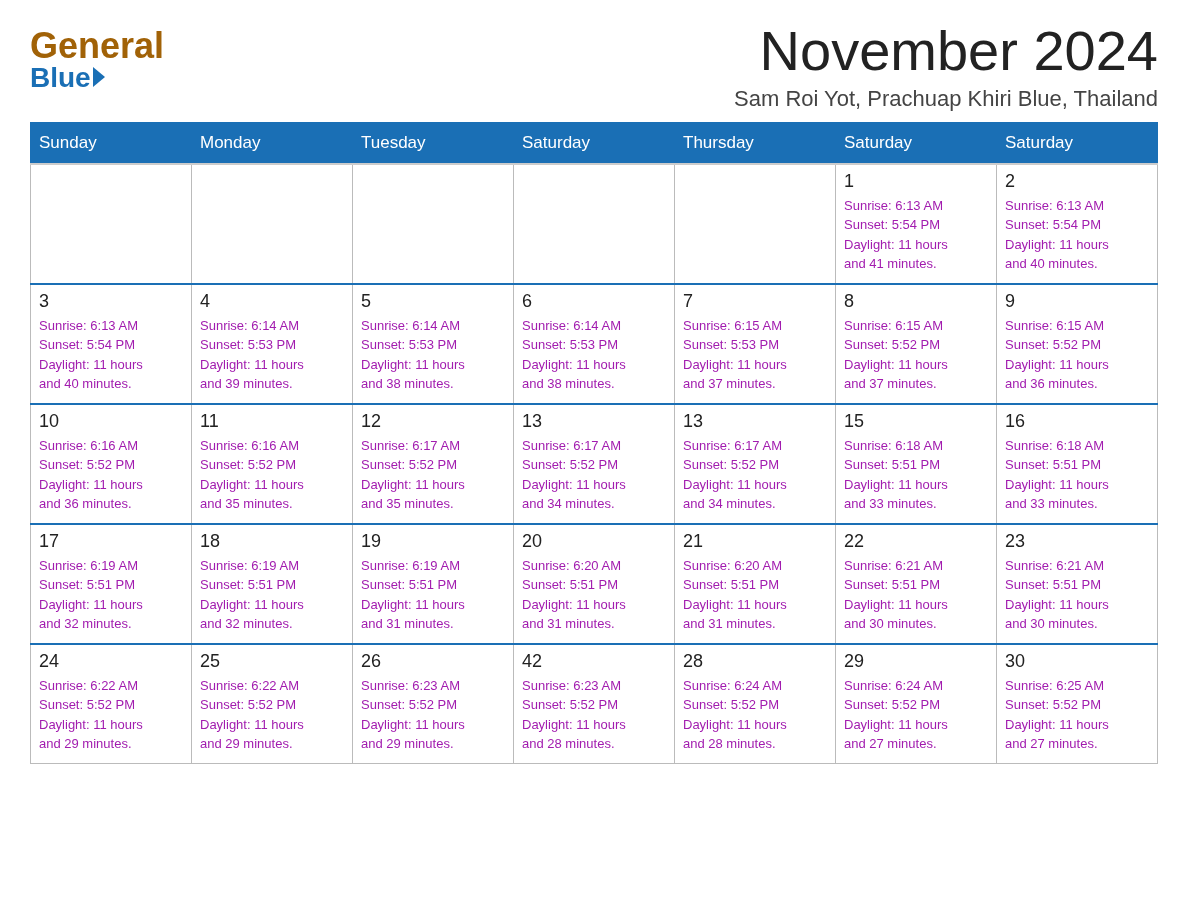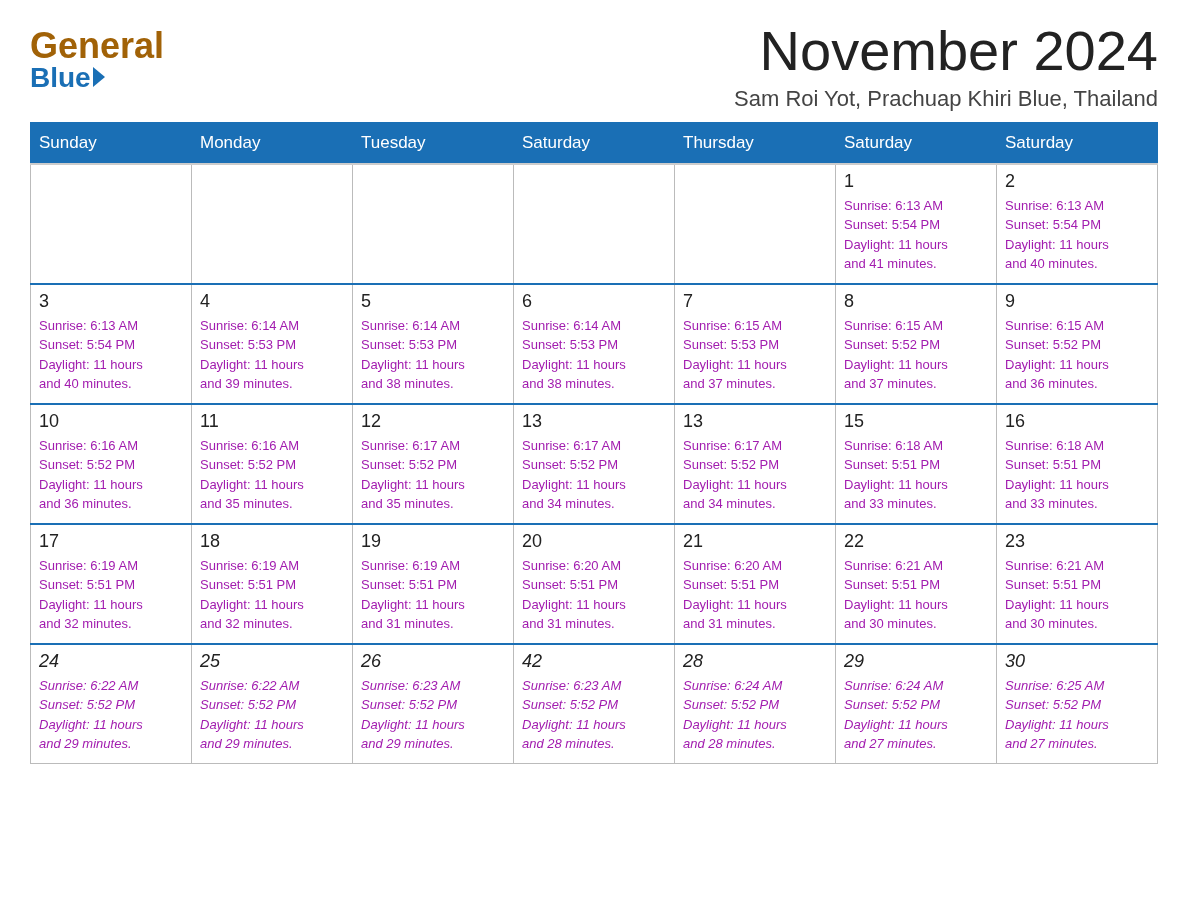--- a/index.html
+++ b/index.html
@@ -292,21 +292,21 @@
 and 30 minutes.</div>
         </td>
         <td style="border-top: 2px solid rgb(26, 111, 181);">
           <div class="day-number">23</div>
           <div class="day-info" style="white-space: pre-line;">Sunrise: 6:21 AM
 Sunset: 5:51 PM
 Daylight: 11 hours
 and 30 minutes.</div>
         </td>
       </tr>
-      <tr style="border-top: 2px solid rgb(26, 111, 181); font-style: italic;">
+      <tr style="border-top: 2px solid rgb(26, 111, 181);">
         <td style="border-top: 2px solid rgb(26, 111, 181);">
           <div class="day-number">24</div>
           <div class="day-info" style="white-space: pre-line;">Sunrise: 6:22 AM
 Sunset: 5:52 PM
 Daylight: 11 hours
 and 29 minutes.</div>
         </td>
         <td style="border-top: 2px solid rgb(26, 111, 181);">
           <div class="day-number">25</div>
           <div class="day-info" style="white-space: pre-line;">Sunrise: 6:22 AM

